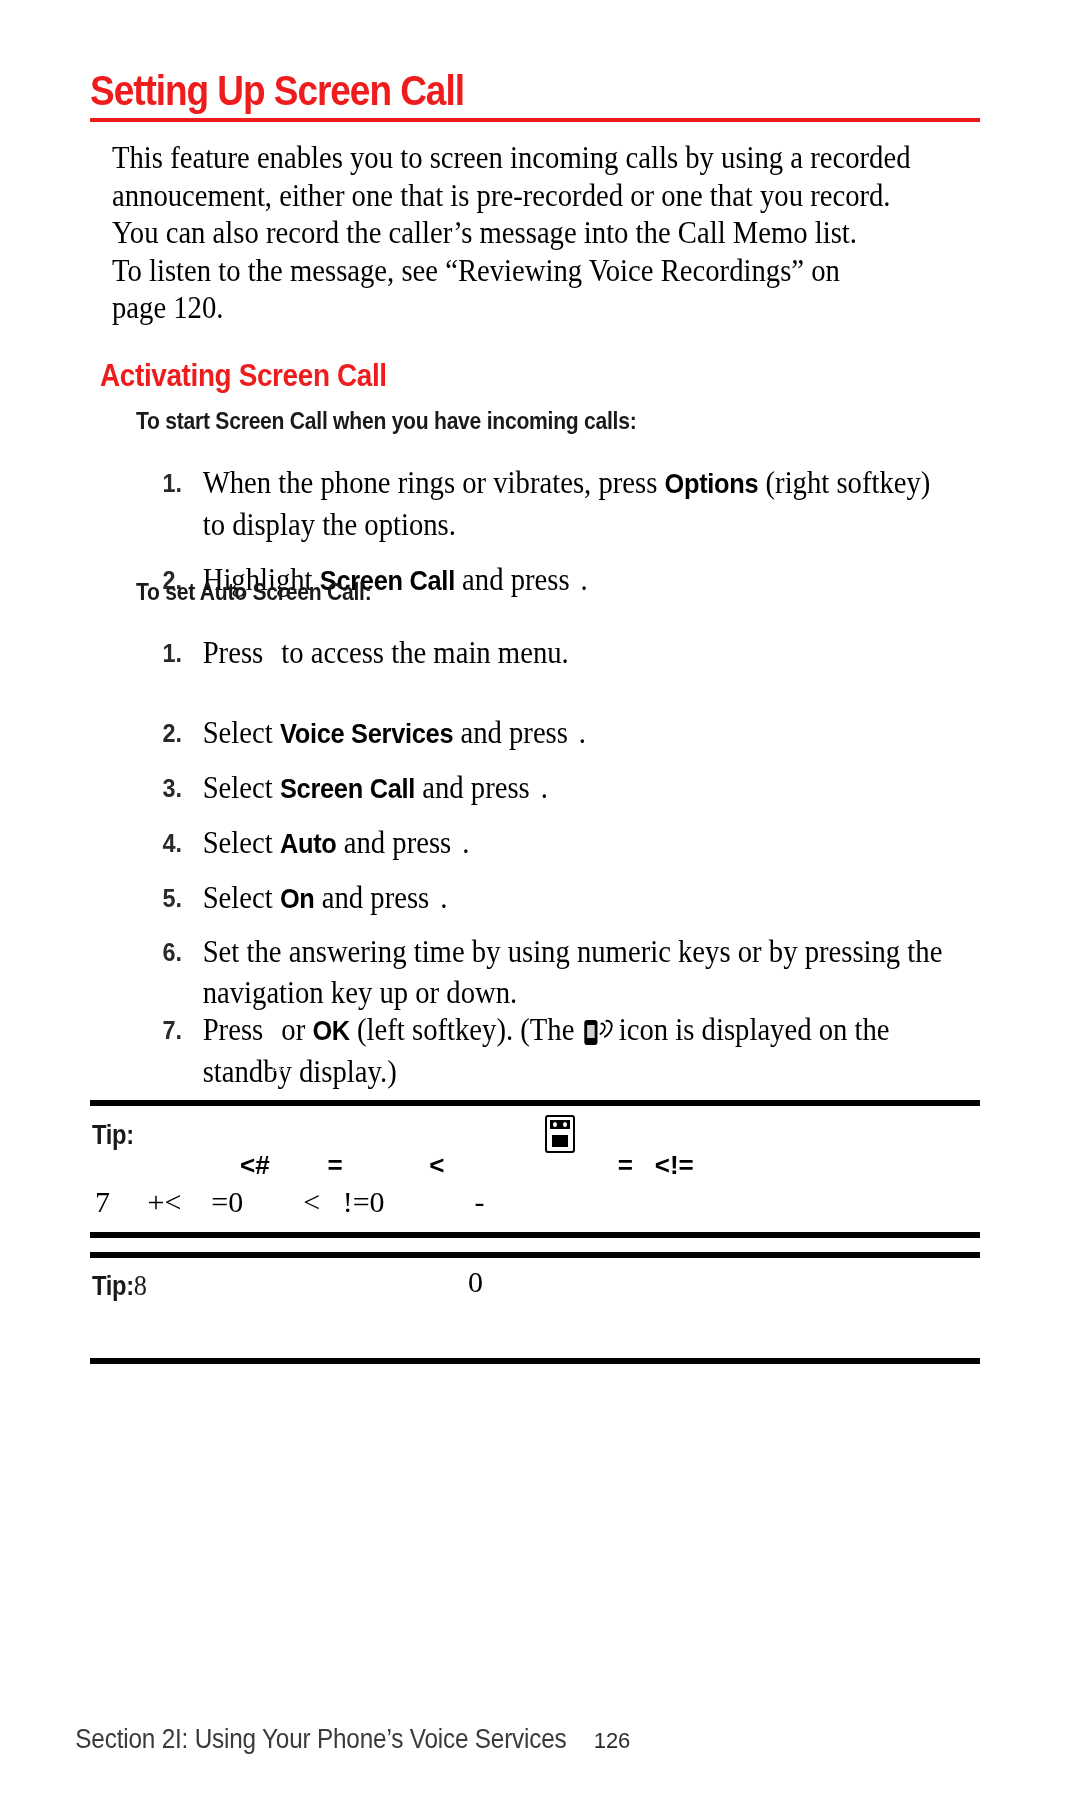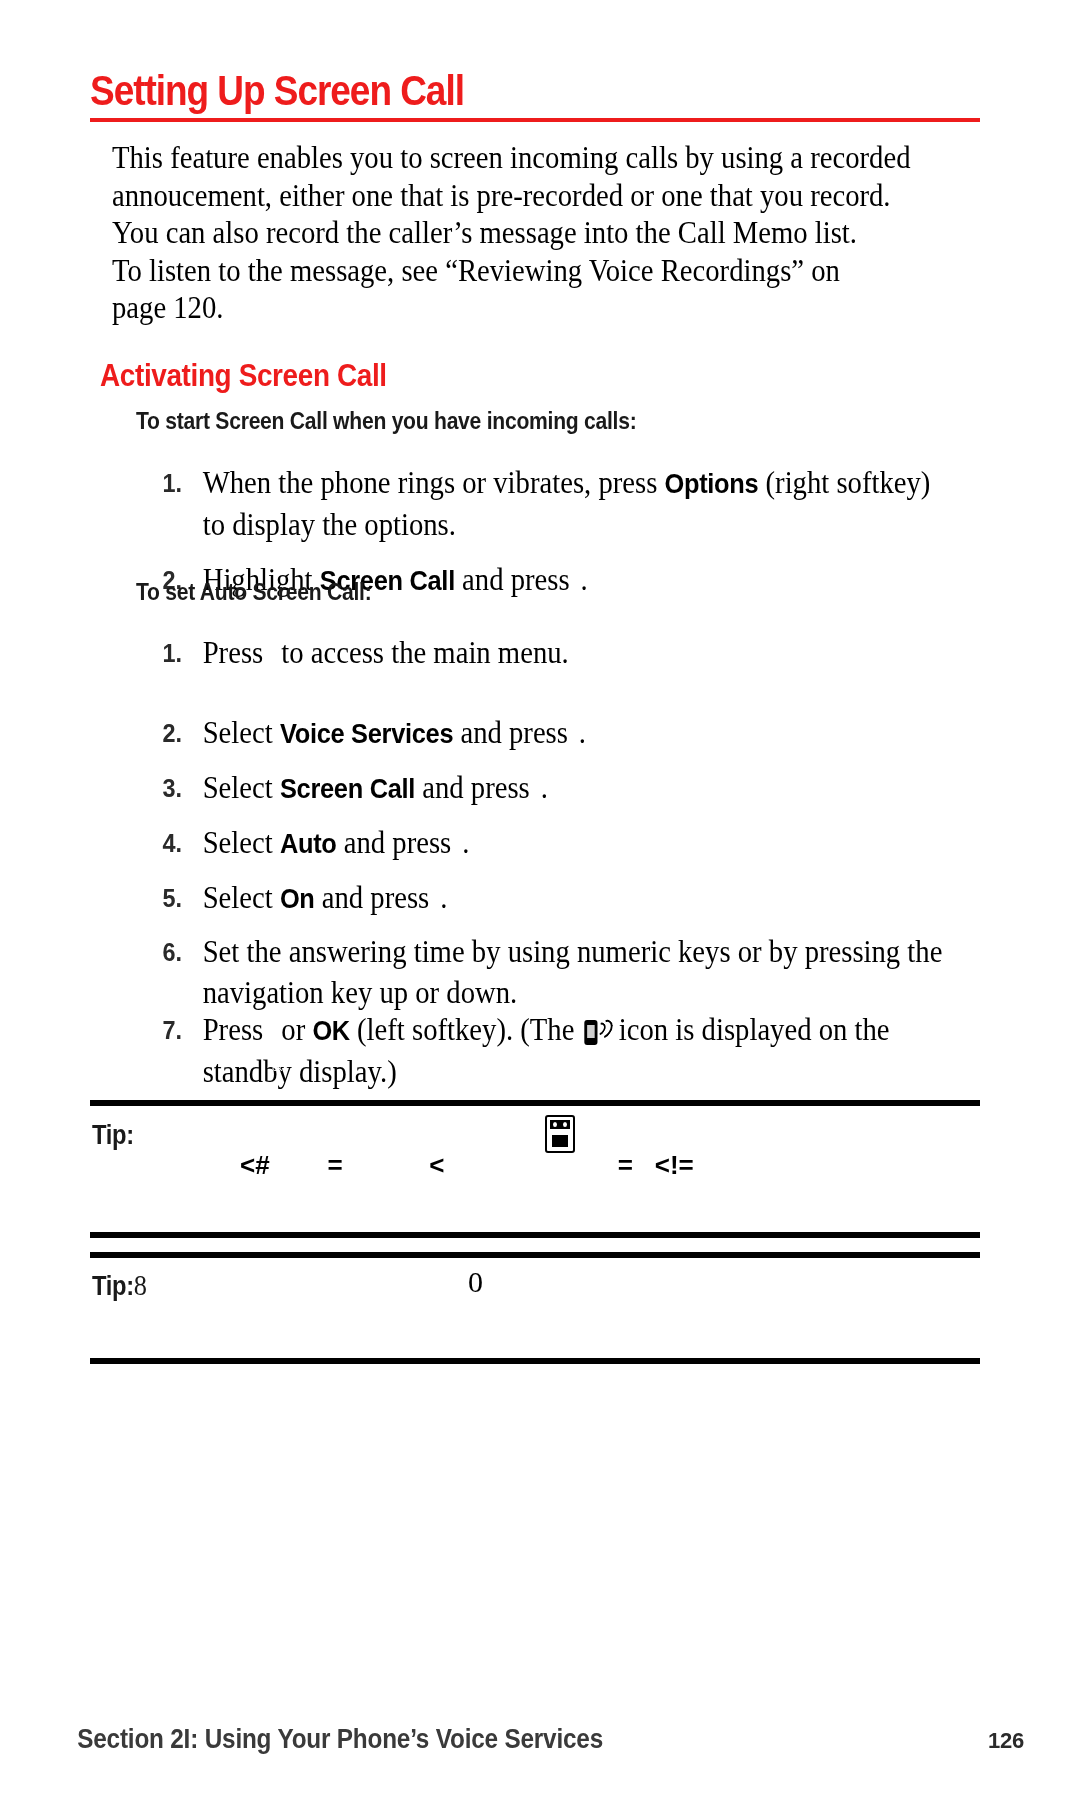--- a/index.html
+++ b/index.html
@@ -265,27 +265,26 @@
   .garble-serif {
     position: absolute;
     font-family: "Liberation Serif", serif;
     font-size: 30px;
     color: #000;
     white-space: pre;
   }
   .footer {
     position: absolute;
     left: 48px;
-    right: 56px;
+    right: 50px;
     top: 1724px;
     display: flex;
-    justify-content: space-between;
     align-items: baseline;
     font-family: "Liberation Sans Narrow", "Liberation Sans", sans-serif;
-    font-weight: bold;
+    font-weight: normal;
     font-size: 27px;
     color: #3a3a3a;
     letter-spacing: -0.2px;
   }
   .footer .sect { transform: scaleX(0.9); transform-origin: left baseline; white-space: nowrap;}
   .footer .pg { font-size: 22px; color:#2b2b2b; }
 </style>
 </head>
 <body>
 
@@ -351,20 +350,21 @@
         <div class="txt">Press <span class="keyicon"><span class="key-menu"><span class="lbl l1">Menu</span><span class="lbl l2">OK</span></span></span> or <b>OK</b> (left softkey). (The <span class="icon-screencall"><span class="body"></span><span class="w1"></span><span class="w2"></span></span> icon is displayed on the<br>standby display.)</div>
       </div>
     </div>
 
   <div class="rule-thick" style="top:1100px;"></div>
   <div class="tip-label" style="left:92px; top:1120px;">Tip:</div>
   <div style="position:absolute; left:545px; top:1115px;">
     <span class="icon-phonebox"><span class="scr"></span><span class="kp"></span></span>
   </div>
   <div class="garble" style="left:240px; top:1150px;">&lt;#        =            &lt;                        =   &lt;!=</div>
+  <div class="garble-serif" style="left:95px; top:1185px;">7     +&lt;    =0        &lt;   !=0            -</div>
   <div class="rule-thick" style="top:1232px;"></div>
 
   <div class="rule-thick" style="top:1252px;"></div>
   <div class="tip-label" style="left:92px; top:1268px;">
     <span>Tip:</span><span style="font-family:'Liberation Serif',serif;font-weight:normal;font-size:30px;">8</span>
   </div>
   <div class="garble-serif" style="left:468px; top:1265px;">0</div>
   <div style="position:absolute; left:470px; top:1305px;">
     <span class="keyicon"><span class="key-talk"><span class="lbl">TALK</span></span></span>
   </div>

